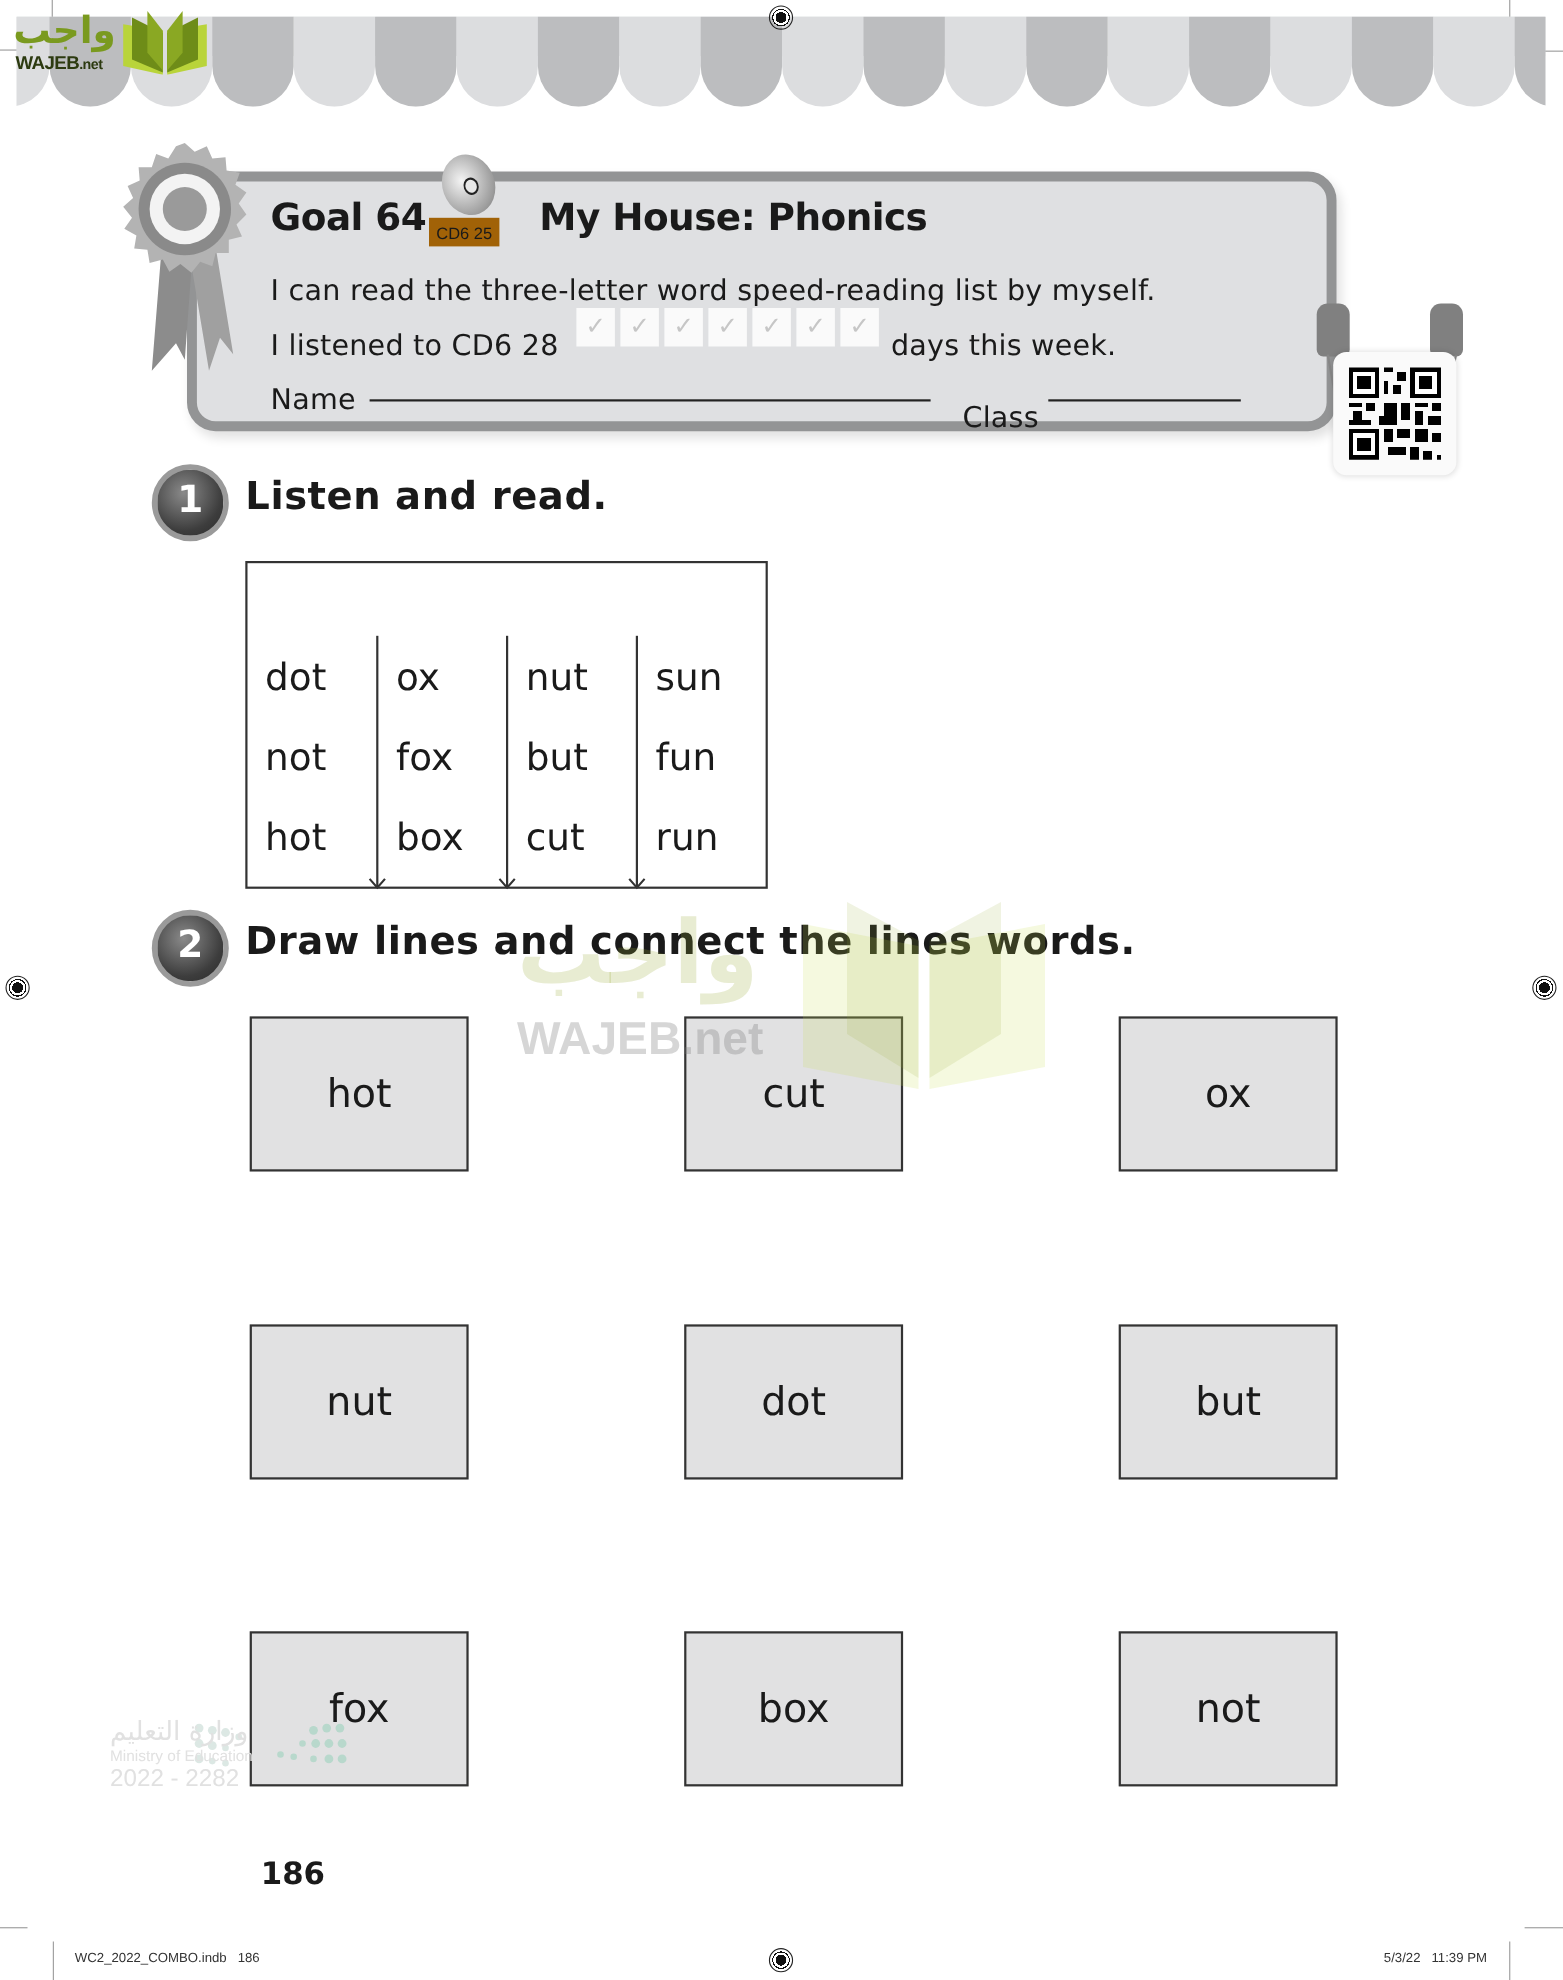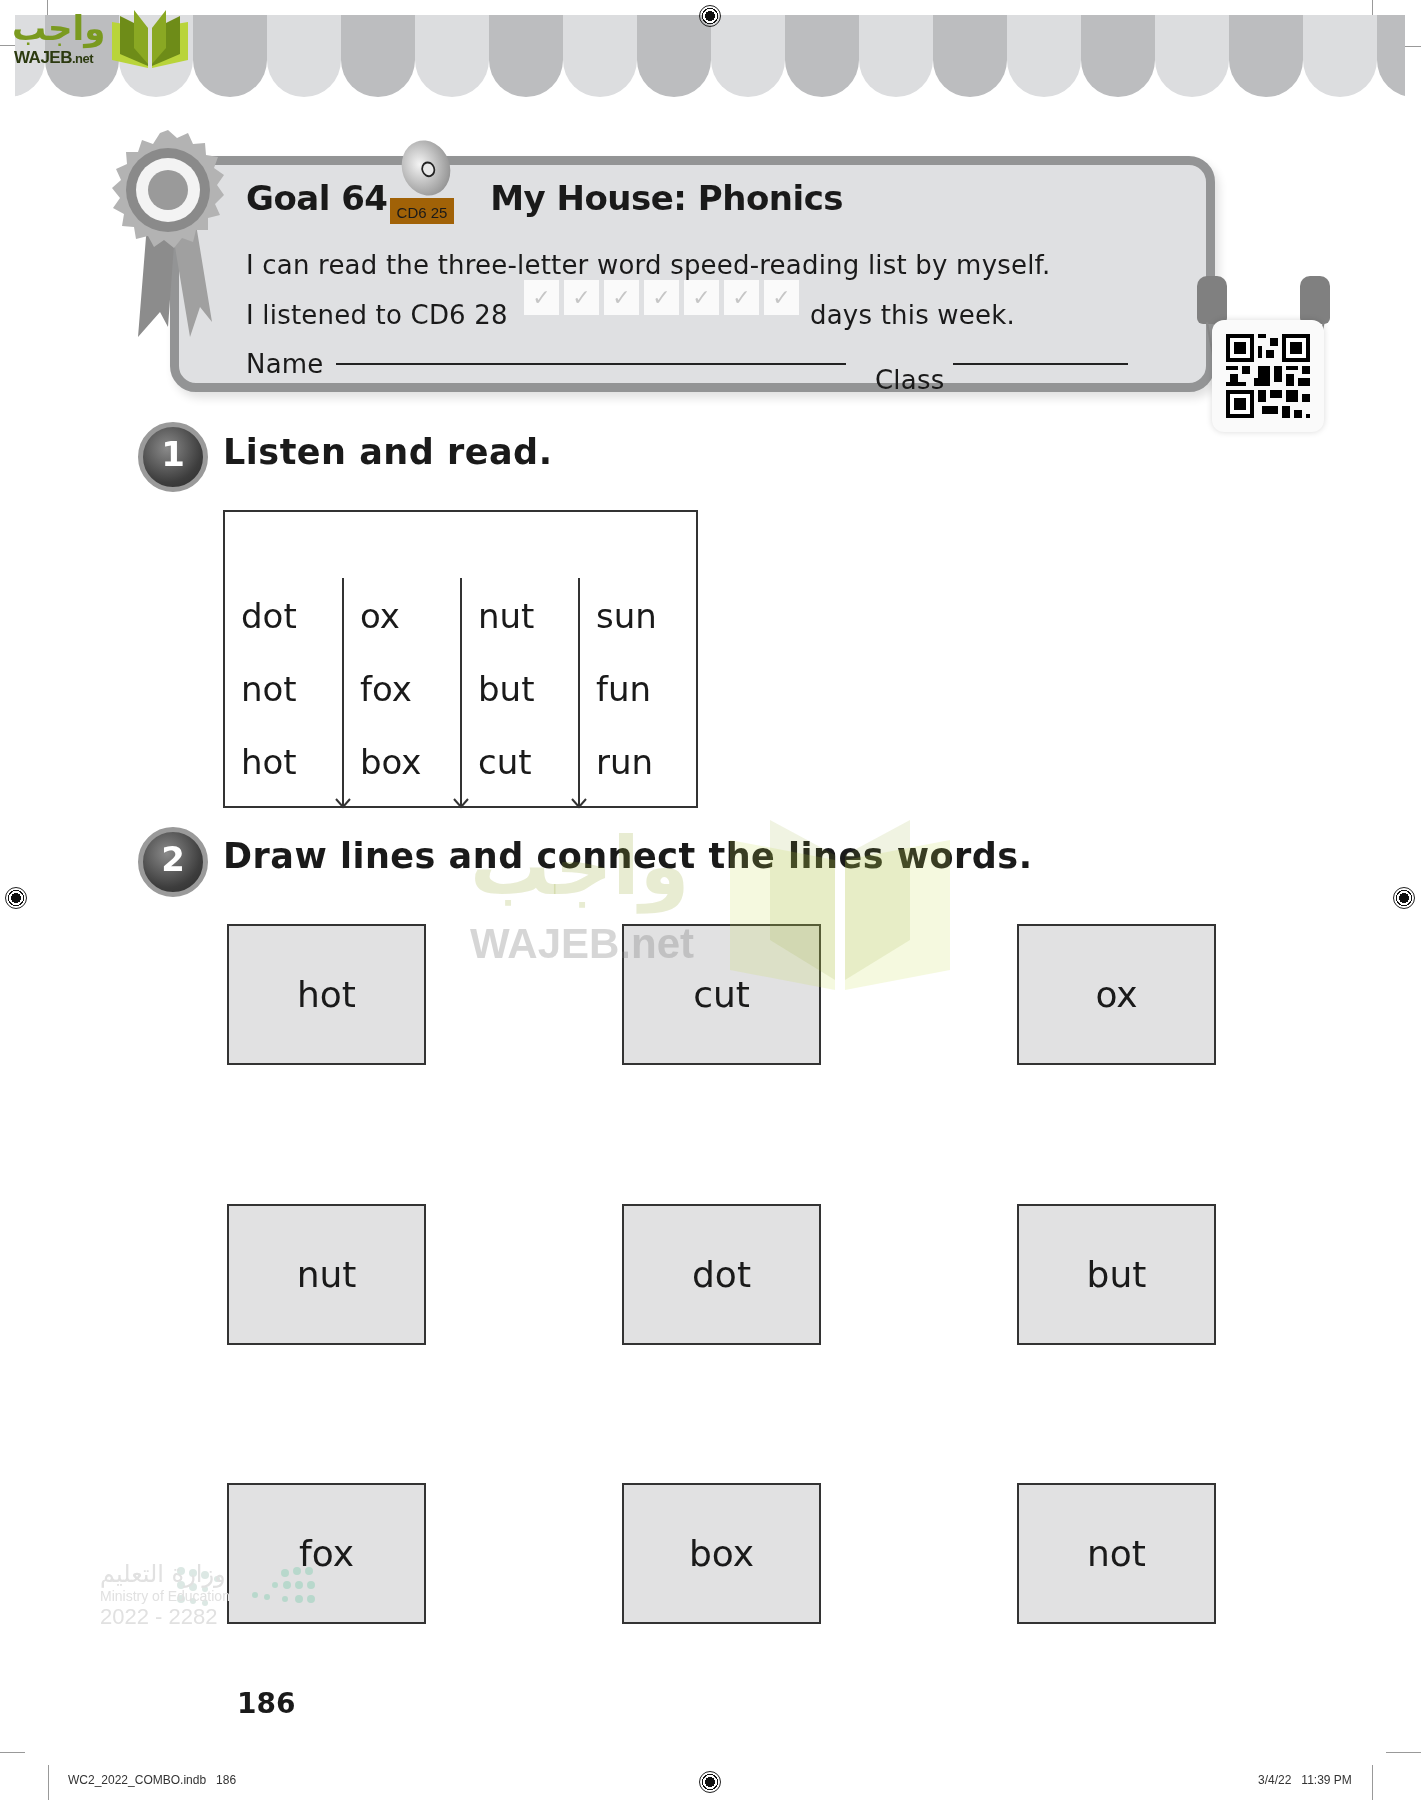--- a/index.html
+++ b/index.html
@@ -318,13 +318,13 @@
   </g>
 </svg>
 <div class="abs ministry">
   <div class="ar">وزارة التعليم</div>
   <div class="en">Ministry of Education</div>
   <div class="yr">2022 - 2282</div>
 </div>
 
 <div class="abs page-num">186</div>
 <div class="abs footer-file" style="white-space:pre;">WC2_2022_COMBO.indb   186</div>
-<div class="abs footer-date" style="white-space:pre;">3/4/22   11:39 PM</div>
+<div class="abs footer-date" style="white-space:pre;">5/3/22   11:39 PM</div>
 
 </body></html>

